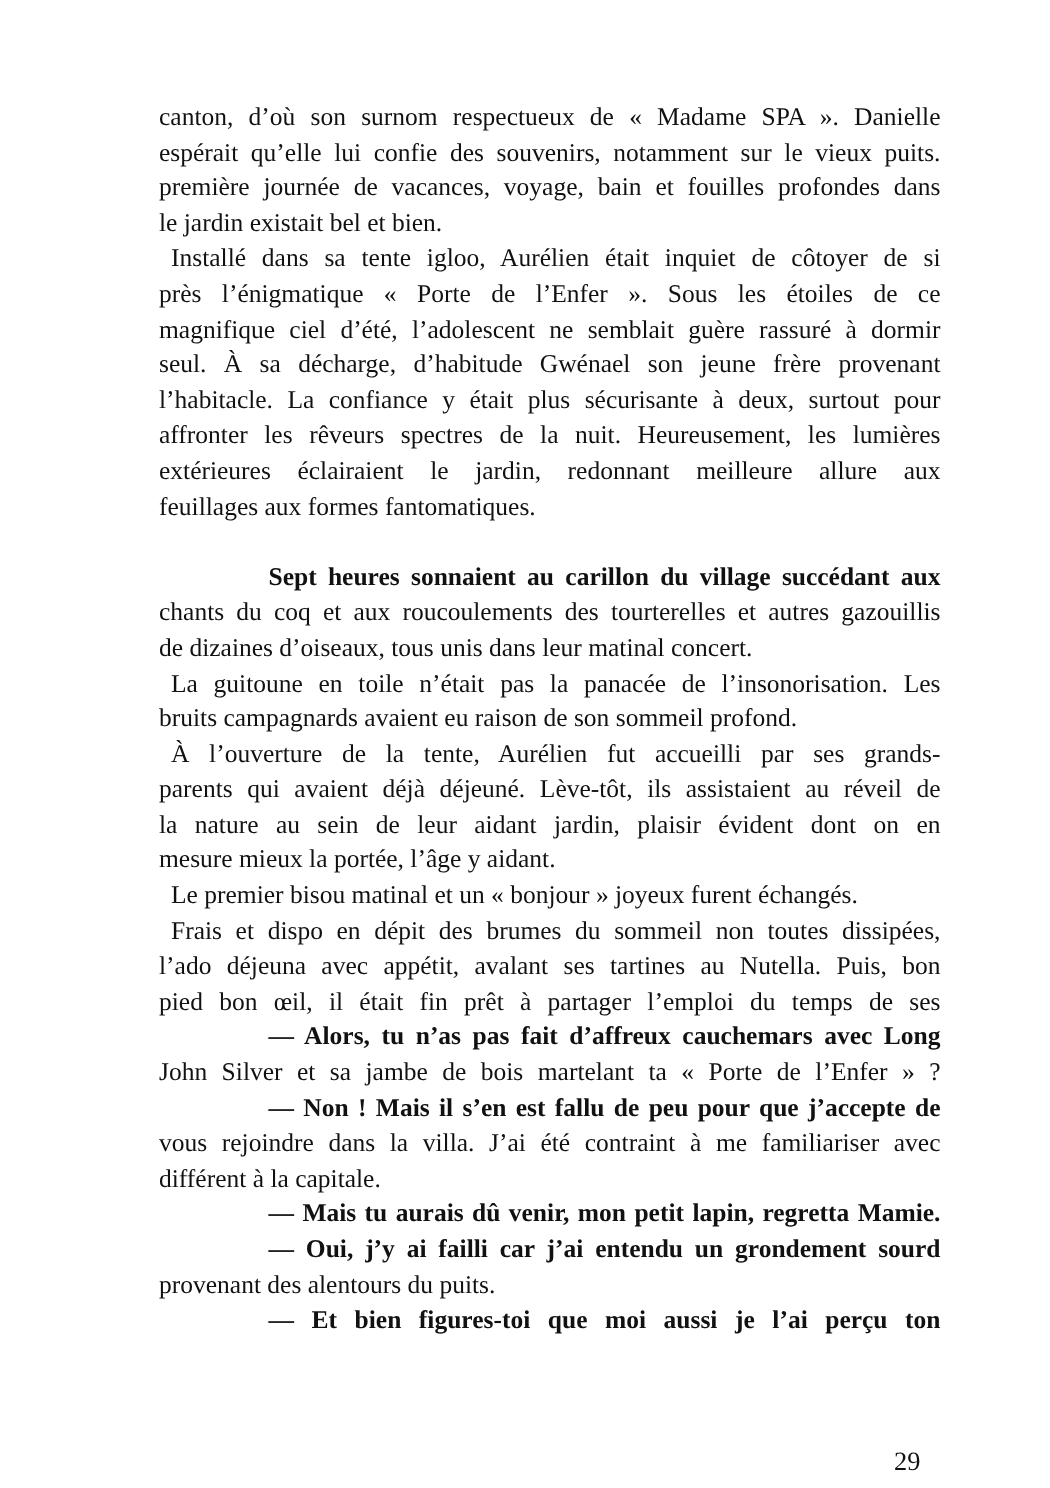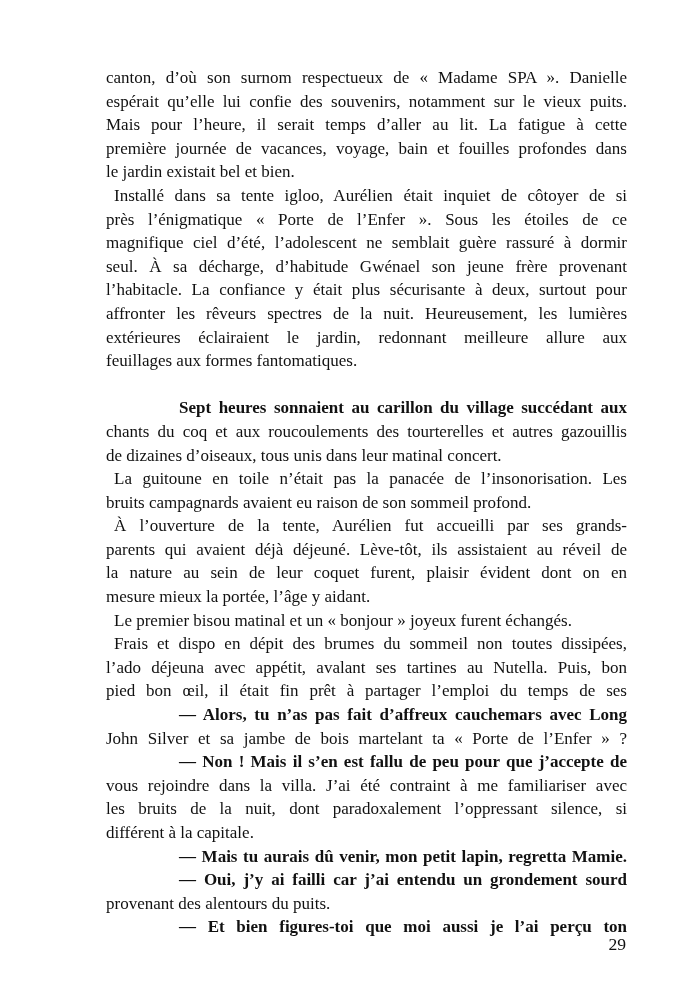--- a/index.html
+++ b/index.html
@@ -33,63 +33,61 @@
     .line.last {
       text-align-last: left;
       font-family: Liberation Serif, serif;
     }
     .indent-s { padding-left: 8px; }
     .indent-l { padding-left: 73px; font-weight: bold; }
     .gap { height: 23.6px; display: block; }
     .page-number {
       position: absolute;
       left: 596px;
-      top: 932px;
+      top: 962px;
       width: 30px;
-      text-align: right;
+      text-align: left;
       font-size: 17.6px;
       line-height: 24px;
     }
   </style>
 </head>
 <body>
 
 <div class="page" id="page-body">
     <span class="line">canton, d’où son surnom respectueux de « Madame SPA ». Danielle</span>
     <span class="line">espérait qu’elle lui confie des souvenirs, notamment sur le vieux puits.</span>
-    <span class="line">Mais pour l’heure, il serait temps d’aller au lit. La fatigue à cette</span>
     <span class="line">première journée de vacances, voyage, bain et fouilles profondes dans</span>
     <span class="line last">le jardin existait bel et bien.</span>
     <span class="line indent-s">Installé dans sa tente igloo, Aurélien était inquiet de côtoyer de si</span>
     <span class="line">près l’énigmatique « Porte de l’Enfer ». Sous les étoiles de ce</span>
     <span class="line">magnifique ciel d’été, l’adolescent ne semblait guère rassuré à dormir</span>
     <span class="line">seul. À sa décharge, d’habitude Gwénael son jeune frère provenant</span>
     <span class="line">l’habitacle. La confiance y était plus sécurisante à deux, surtout pour</span>
     <span class="line">affronter les rêveurs spectres de la nuit. Heureusement, les lumières</span>
     <span class="line">extérieures éclairaient le jardin, redonnant meilleure allure aux</span>
     <span class="line last">feuillages aux formes fantomatiques.</span>
     <span class="gap"></span>
     <span class="line indent-l">Sept heures sonnaient au carillon du village succédant aux</span>
     <span class="line">chants du coq et aux roucoulements des tourterelles et autres gazouillis</span>
     <span class="line last">de dizaines d’oiseaux, tous unis dans leur matinal concert.</span>
     <span class="line indent-s">La guitoune en toile n’était pas la panacée de l’insonorisation. Les</span>
     <span class="line last">bruits campagnards avaient eu raison de son sommeil profond.</span>
     <span class="line indent-s">À l’ouverture de la tente, Aurélien fut accueilli par ses grands-</span>
     <span class="line">parents qui avaient déjà déjeuné. Lève-tôt, ils assistaient au réveil de</span>
-    <span class="line">la nature au sein de leur coquet furent, plaisir évident dont on en</span>
+    <span class="line">la nature au sein de leur aidant jardin, plaisir évident dont on en</span>
     <span class="line last">mesure mieux la portée, l’âge y aidant.</span>
     <span class="line last indent-s">Le premier bisou matinal et un « bonjour » joyeux furent échangés.</span>
     <span class="line indent-s">Frais et dispo en dépit des brumes du sommeil non toutes dissipées,</span>
     <span class="line">l’ado déjeuna avec appétit, avalant ses tartines au Nutella. Puis, bon</span>
     <span class="line">pied bon œil, il était fin prêt à partager l’emploi du temps de ses</span>
     <span class="line indent-l">— Alors, tu n’as pas fait d’affreux cauchemars avec Long</span>
     <span class="line">John Silver et sa jambe de bois martelant ta « Porte de l’Enfer » ?</span>
     <span class="line indent-l">— Non ! Mais il s’en est fallu de peu pour que j’accepte de</span>
     <span class="line">vous rejoindre dans la villa. J’ai été contraint à me familiariser avec</span>
-    <span class="line">les bruits de la nuit, dont paradoxalement l’oppressant silence, si</span>
     <span class="line last">différent à la capitale.</span>
     <span class="line indent-l">— Mais tu aurais dû venir, mon petit lapin, regretta Mamie.</span>
     <span class="line indent-l">— Oui, j’y ai failli car j’ai entendu un grondement sourd</span>
     <span class="line last">provenant des alentours du puits.</span>
     <span class="line indent-l">— Et bien figures-toi que moi aussi je l’ai perçu ton</span>
   </div>
 
 <div class="page-number">29</div>
 
 </body></html>

